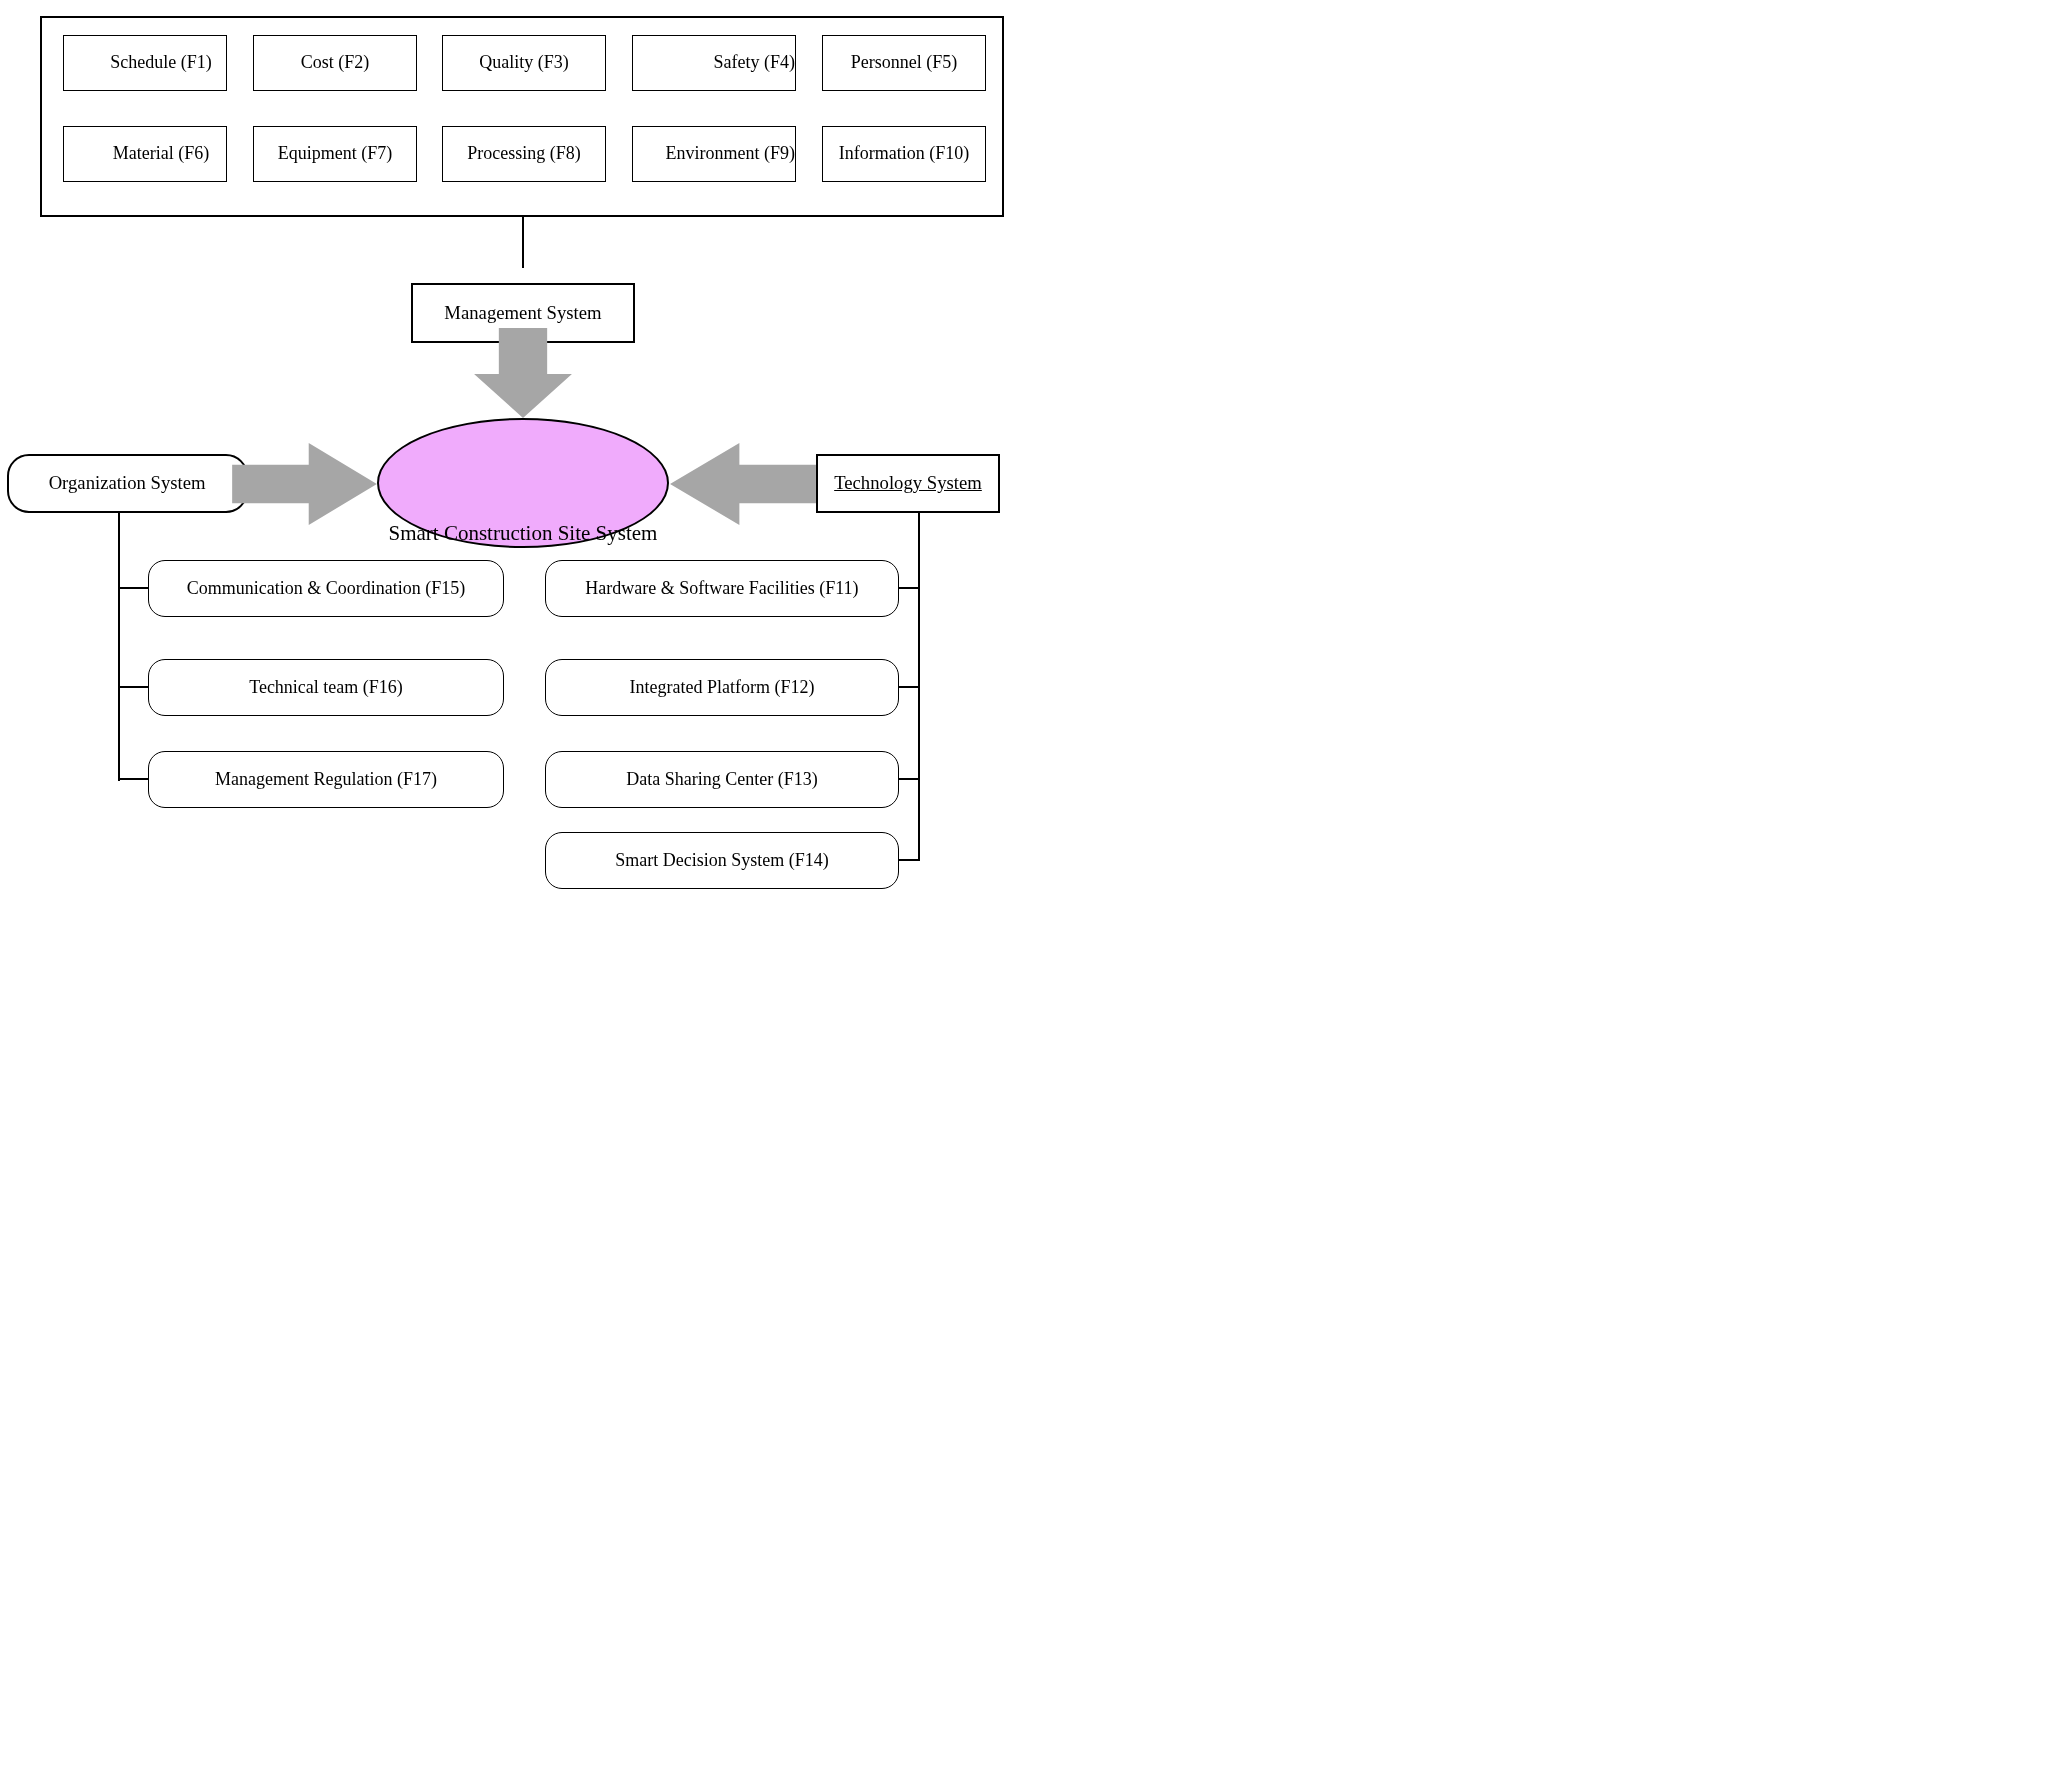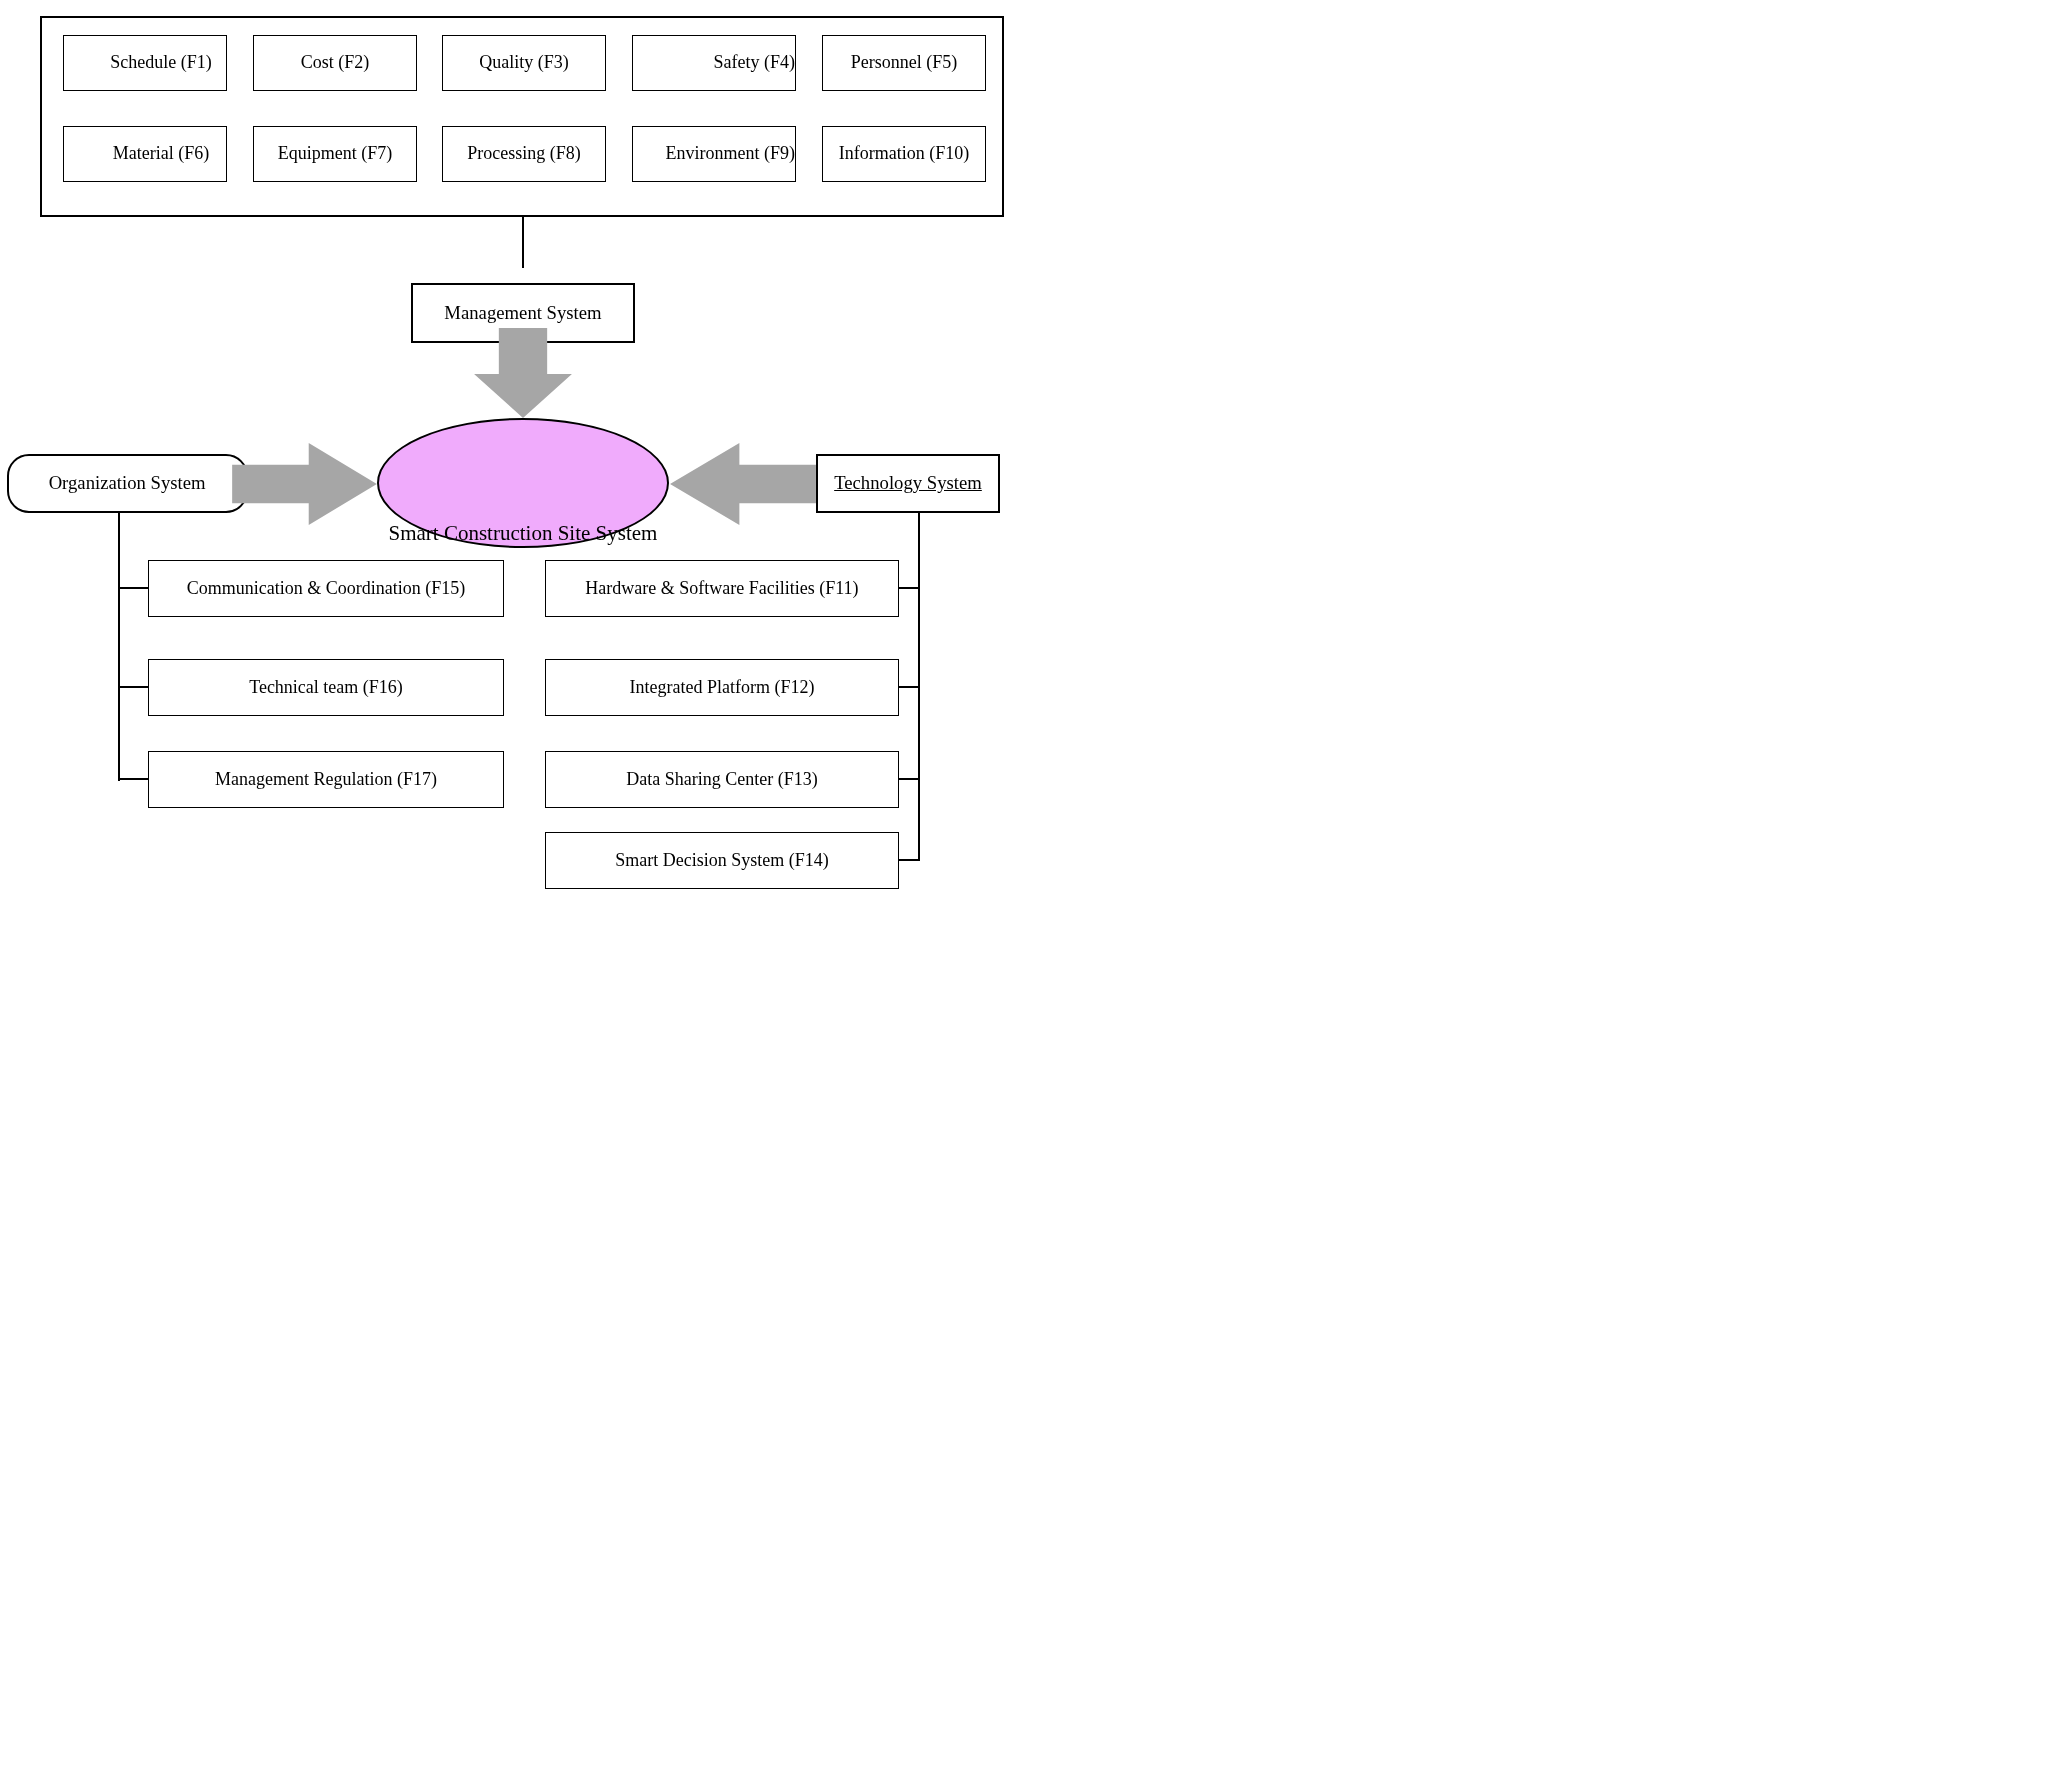--- a/index.html
+++ b/index.html
@@ -42,21 +42,21 @@
   .ellipse {
     position: absolute;
     left: 377px; top: 418px;
     width: 292px; height: 130px;
     border: 2.4px solid #000000;
     border-radius: 50%;
     background: #f0abfc;
     display: flex; align-items: flex-end; justify-content: center;
     font-size: 21px; white-space: nowrap;
   }
-  .subbox { width: 356px; height: 57px; }
+  .subbox { width: 356px; height: 57px; border-radius: 17px; }
   .subbox.right { width: 354px; }
   .arrow-svg { position: absolute; display: block; }
 </style>
 </head>
 <body>
 
 <div class="stage">
 
   <div class="container-frame"></div>
 

